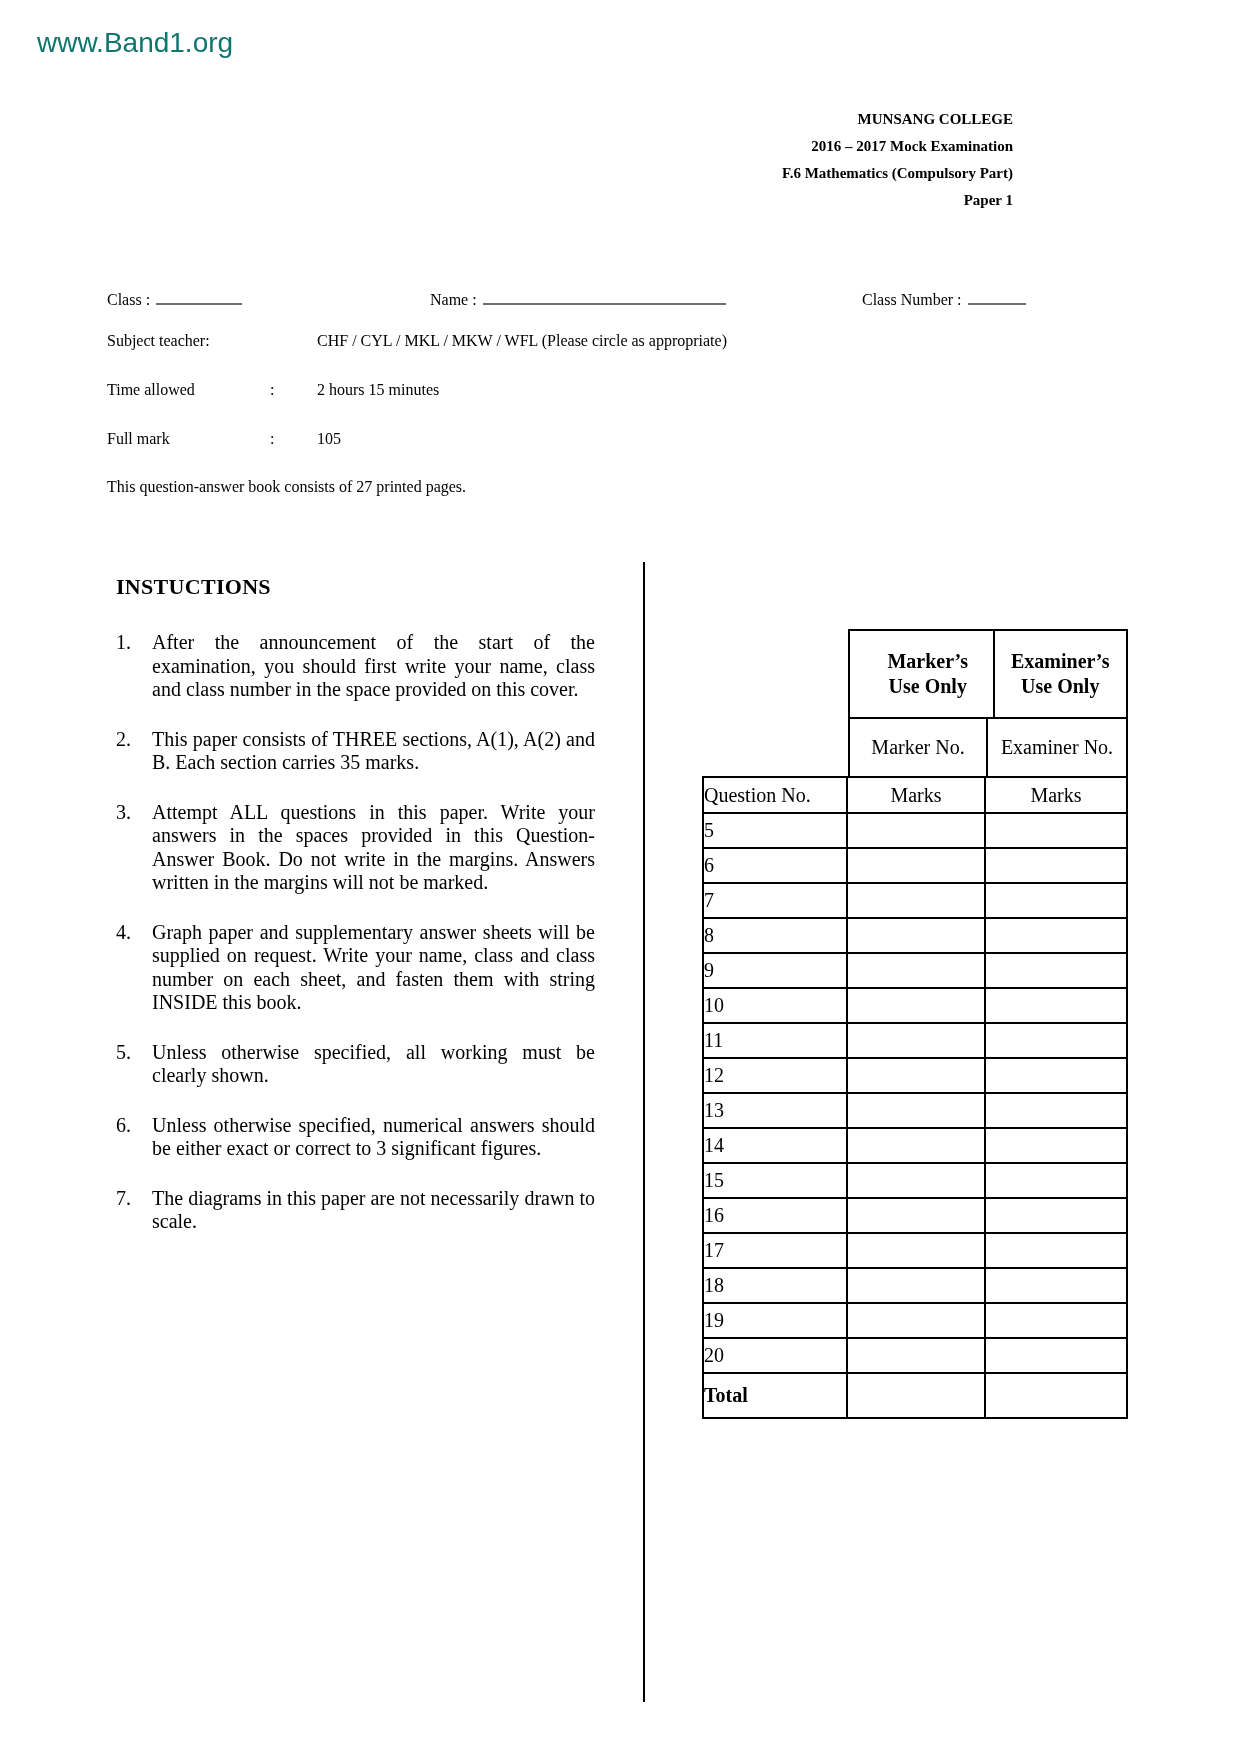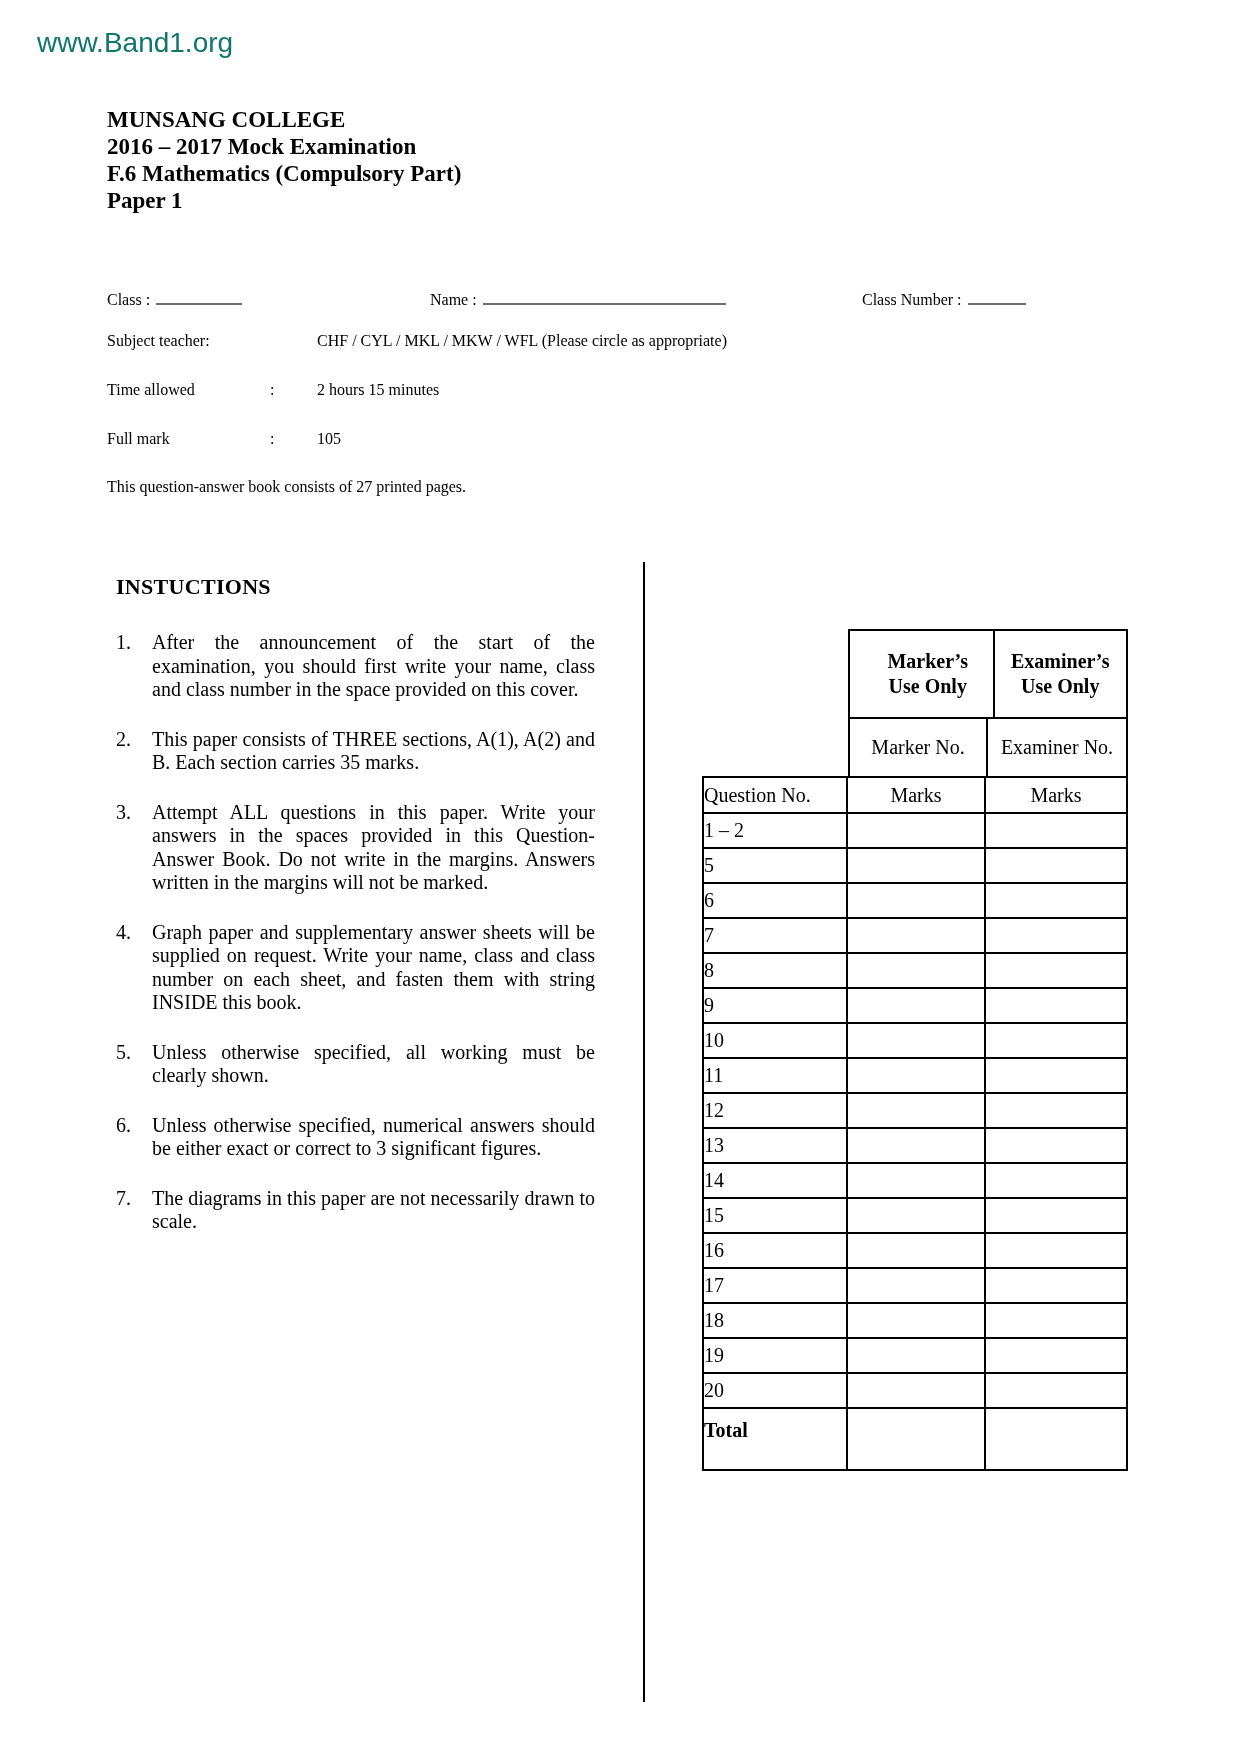--- a/index.html
+++ b/index.html
@@ -12,22 +12,22 @@
     font-family:"Liberation Serif", serif;
     overflow:hidden;
   }
   .watermark {
     position:absolute; left:37px; top:27px;
     font-family:"Liberation Sans", sans-serif;
     font-size:28px; color:#0f766e;
   }
   .title-block {
     position:absolute; left:107px; top:106px; width:906px;
-    text-align:left; font-weight:bold;
-    font-size:23px; line-height:27px;
+    text-align:right; font-weight:bold;
+    font-size:15px; line-height:27px;
   }
   .info-row { position:absolute; left:107px; width:1030px; height:30px; font-size:16px; }
   .pair { position:absolute; top:0; white-space:nowrap; }
   .blank { display:inline-block; border-bottom:2px solid #6e6e6e; height:19px; vertical-align:baseline; margin-left:6px; }
   .blank-class { width:86px; }
   .blank-name { width:243px; }
   .blank-number { width:58px; }
   .lbl-col  { position:absolute; left:0; top:0; }
   .colon-col{ position:absolute; left:163px; top:0; }
   .val-col  { position:absolute; left:210px; top:0; white-space:nowrap; }
@@ -57,21 +57,21 @@
   .mt-no { display:flex; height:57px;font-family:Liberation Serif, serif; }
   .mt-no-cell {
     box-sizing:border-box; width:50%;
     display:flex; align-items:center; justify-content:center; text-align:center;
   }
   .mt-no-cell:first-child { border-right:2px solid #000; }
   .mt-lower { width:426px; box-sizing:border-box; border:2px solid #000; }
   .mt-head-row { display:flex; height:34px; line-height:34px; border-bottom:2px solid #000; }
   .mt-row { display:flex; height:33px; line-height:33px; border-bottom:2px solid #000; }
   .mt-rows .mt-row:last-child { border-bottom:none; }
-  .mt-row.mt-total { height:60px; line-height:43px; }
+  .mt-row.mt-total { height:43px; line-height:43px; }
   .mt-row.mt-total .c1 { font-weight:bold; }
   .c1 { box-sizing:border-box; width:144px; border-right:2px solid #000; text-align:left; }
   .c2 { box-sizing:border-box; width:138px; border-right:2px solid #000; text-align:center; }
   .c3 { box-sizing:border-box; flex:1; text-align:center; }
 </style>
 </head>
 <body>
 
 <div class="page">
 
@@ -170,25 +170,20 @@
         <div class="mt-no-cell">Examiner No.</div>
       </div>
     </div>
     <div class="mt-lower">
       <div class="mt-head-row">
         <div class="c1">Question No.</div>
         <div class="c2">Marks</div>
         <div class="c3">Marks</div>
       </div>
       <div class="mt-rows">
-  <div class="mt-row">
-    <div class="c1">1 – 2</div>
-    <div class="c2"></div>
-    <div class="c3"></div>
-  </div>
 
 
   <div class="mt-row">
     <div class="c1">5</div>
     <div class="c2"></div>
     <div class="c3"></div>
   </div>
 
   <div class="mt-row">
     <div class="c1">6</div>

